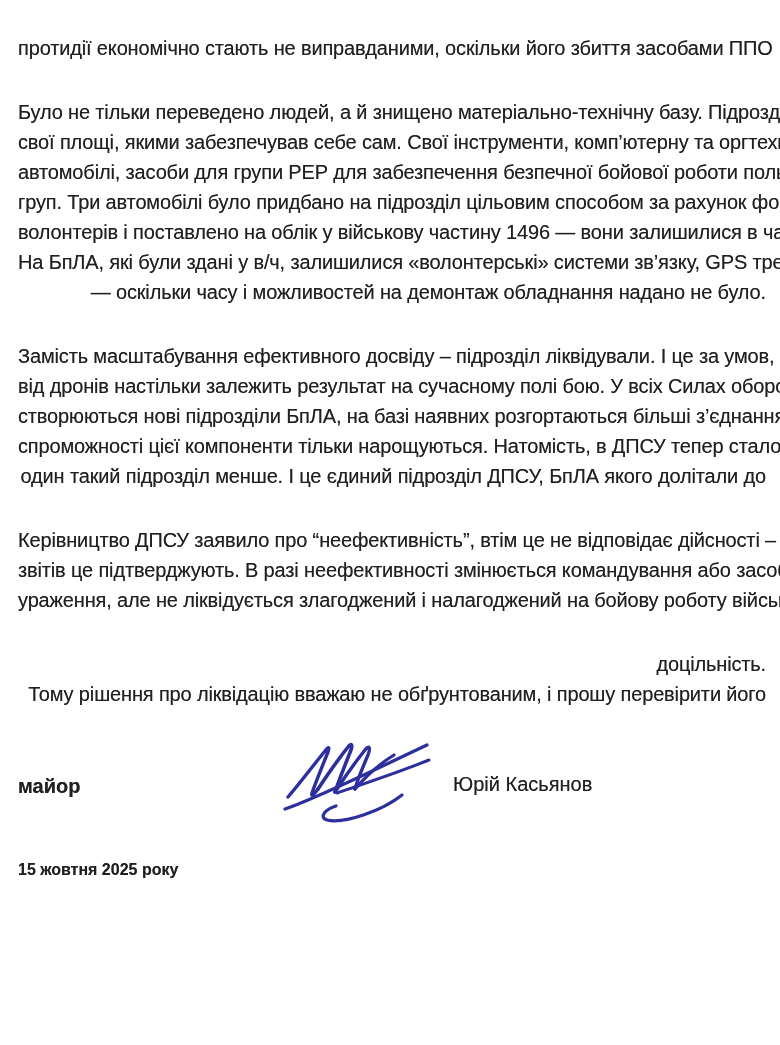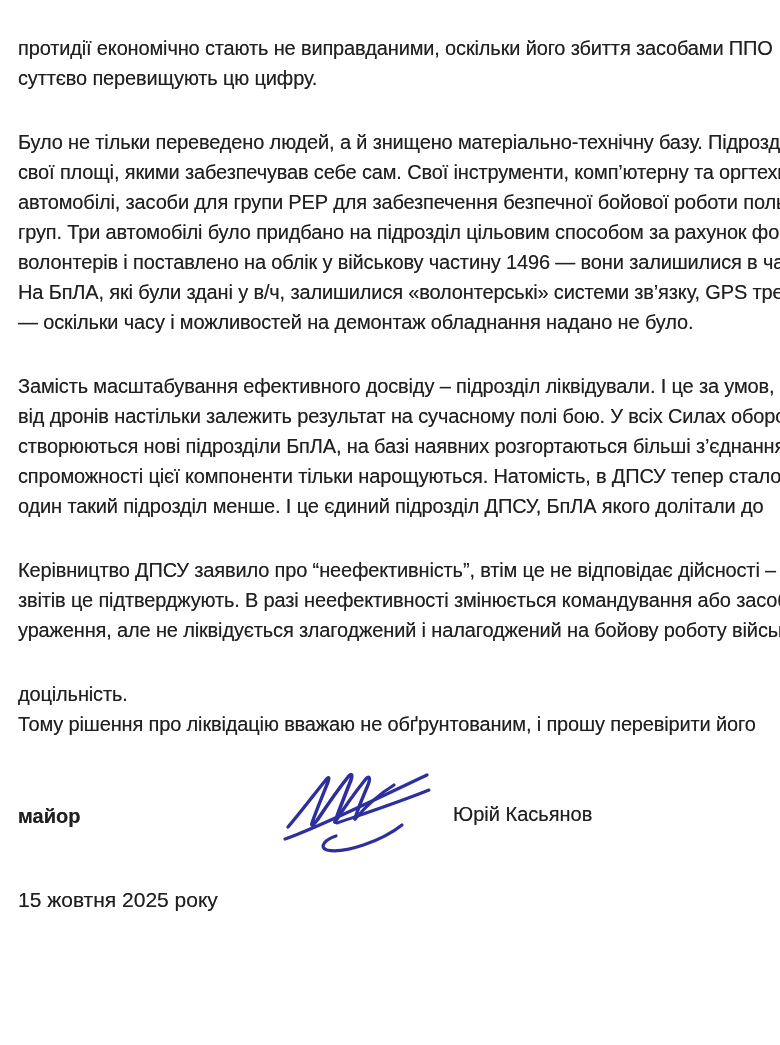--- a/index.html
+++ b/index.html
@@ -18,20 +18,21 @@
   }
   .para {
     margin: 0 0 34px 0;
   }
   .line {
     font-size: 20px;
     line-height: 30px;
     white-space: nowrap;
     letter-spacing: -0.15px;
     text-shadow: 0 0 0.5px rgba(30,30,30,0.55);
+    text-align: right;
   }
   .sig-row {
     position: relative;
     height: 100px;
     margin: 26px 14px 0 18px;
   }
   .rank {
     position: absolute;
     left: 0;
     top: 28px;
@@ -56,34 +57,34 @@
   .sig-name {
     position: absolute;
     left: 435px;
     top: 26px;
     font-size: 20px;
     line-height: 30px;
     text-shadow: 0 0 0.5px rgba(30,30,30,0.55);
   }
   .doc-date {
     margin: 12px 14px 0 18px;
-    font-size: 21px;
+    font-size: 16px;
     line-height: 30px;
     text-shadow: 0 0 0.5px rgba(30,30,30,0.55);
+    font-weight: bold;
   }
 </style>
 </head>
 <body>
 
 <div class="page" style="--bg: #ffffff; --fg: #202020; --ink: #2c2f9c;">
 
   <div class="doc-body">
       <div class="para">
         <div class="line">протидії економічно стають не виправданими, оскільки його збиття засобами ППО</div>
-        <div class="line">суттєво перевищують цю цифру.</div>
       </div>
       <div class="para">
         <div class="line">Було не тільки переведено людей, а й знищено матеріально-технічну базу. Підрозділ мав</div>
         <div class="line">свої площі, якими забезпечував себе сам. Свої інструменти, комп’ютерну та оргтехніку,</div>
         <div class="line">автомобілі, засоби для групи РЕР для забезпечення безпечної бойової роботи польотних</div>
         <div class="line">груп. Три автомобілі було придбано на підрозділ цільовим способом за рахунок фонду,</div>
         <div class="line">волонтерів і поставлено на облік у військову частину 1496 — вони залишилися в частині.</div>
         <div class="line">На БпЛА, які були здані у в/ч, залишилися «волонтерські» системи зв’язку, GPS трекери</div>
         <div class="line">— оскільки часу і можливостей на демонтаж обладнання надано не було.</div>
       </div>

